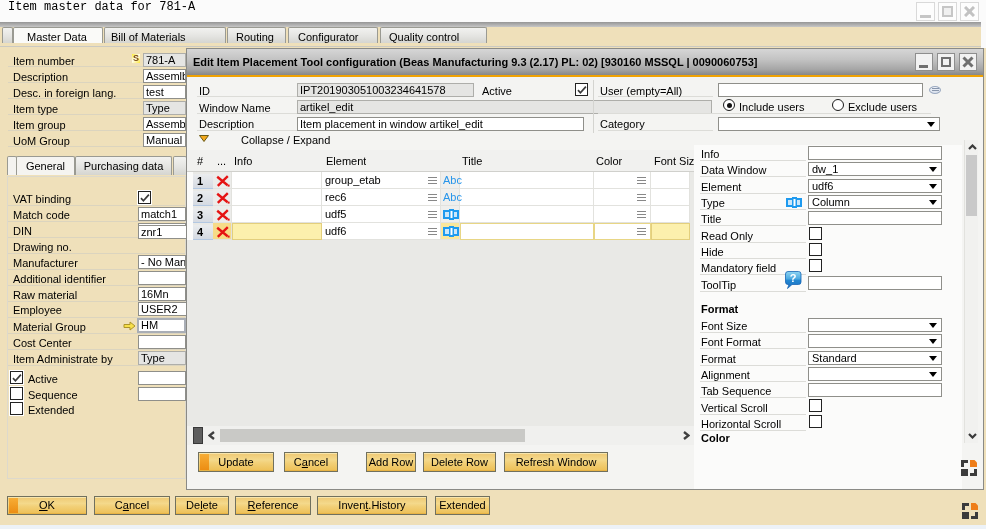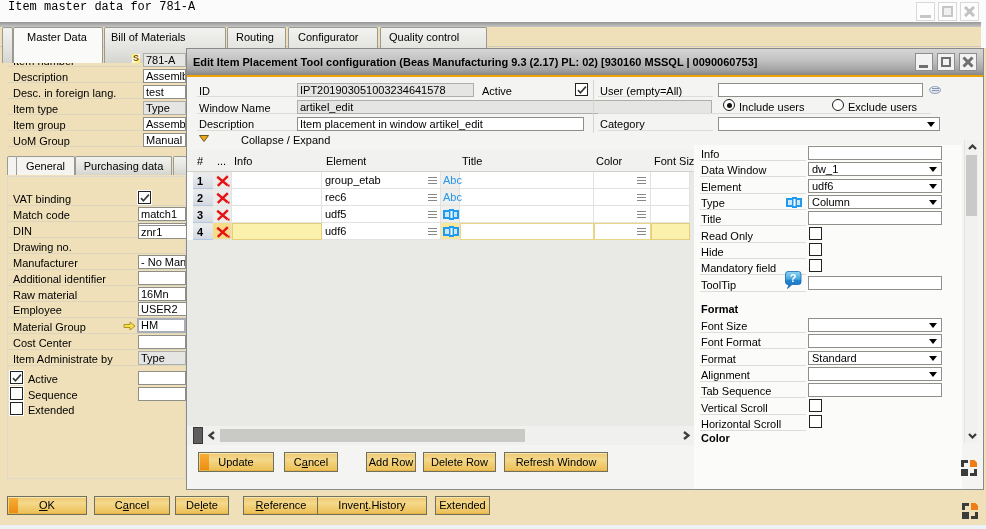--- a/index.html
+++ b/index.html
@@ -14,21 +14,21 @@
 .cb { position:absolute; width:13px; height:13px; background:#fff; border:1.5px solid #222; }
 .cb.sm { width:13px; height:13px; }
 .check { position:absolute; left:0; top:0; }
 .btn { position:absolute; height:19px; border:1px solid #70705e;
   background:linear-gradient(180deg,#eec873 0%,#f4d98b 38%,#f2d078 55%,#edbf55 100%);
   box-shadow:inset 0 1px 0 #f8e6ac, inset 0 -1px 0 #e7b345;
   font-size:11px; text-align:center; line-height:17px; white-space:nowrap; color:#000; }
 .obl { position:absolute; left:1px; top:1px; bottom:1px; width:9px;
   background:linear-gradient(180deg,#f7ad35,#ec8d13); }
 .u { text-decoration:underline; text-underline-offset:1px; }
-.tab { position:absolute; top:27px; height:36px; border:1px solid #9a9a92; border-bottom:none;
+.tab { position:absolute; top:27px; height:16px; border:1px solid #9a9a92; border-bottom:none;
   border-radius:2px 2px 0 0; background:linear-gradient(180deg,#f2f2f0 0%,#e4e4e1 55%,#d5d5d0 100%);
   text-align:center; font-size:11px; line-height:19px; }
 .tab.act { background:#fafaf8; }
 .combo { position:absolute; height:14px; background:#fff; border:1px solid #8f8f8a;
   font-size:11px; line-height:12px; padding-left:3px; white-space:nowrap; }
 .arr { position:absolute; right:4px; top:4px; width:0; height:0;
   border-left:4.5px solid transparent; border-right:4.5px solid transparent; border-top:5px solid #000; }
 .rl { position:absolute; height:1px; background:#dcdcd8; }
 .hdr-cell { position:absolute; font-size:11px; color:#000; white-space:nowrap; overflow:hidden; }
 .tcell { position:absolute; background:#fff; border-right:1px solid #e2e2de; border-bottom:1px solid #e2e2de;
@@ -146,21 +146,21 @@
 <div class="fld" style="left:138px;top:371px;width:48px;"></div>
 <div class="cb" style="left:10px;top:387px;box-shadow:0 0 0 1px #fff;"></div>
 <div class="lbl" style="left:28px;top:389px;">Sequence</div>
 <div class="fld" style="left:138px;top:387px;width:48px;"></div>
 <div class="cb" style="left:10px;top:402px;box-shadow:0 0 0 1px #fff;"></div>
 <div class="lbl" style="left:28px;top:404px;">Extended</div>
 
 <div class="btn" style="left:7px;top:496px;width:80px;"><div class="obl"></div><span class="u">O</span>K</div>
 <div class="btn" style="left:94px;top:496px;width:76px;">C<span class="u">a</span>ncel</div>
 <div class="btn" style="left:175px;top:496px;width:54px;">De<span class="u">l</span>ete</div>
-<div class="btn" style="left:235px;top:496px;width:76px;margin-left:8px;"><span class="u">R</span>eference</div>
+<div class="btn" style="left:235px;top:496px;width:76px;"><span class="u">R</span>eference</div>
 <div class="btn" style="left:317px;top:496px;width:110px;">Inven<span class="u">t</span>.History</div>
 <div class="btn" style="left:435px;top:496px;width:55px;">Extended</div>
 
 <svg class="abs" style="left:962px;top:503px;" width="16" height="16" viewBox="0 0 16 16">
  <path d="M0 0 h7 v3 h-4 v4 h-3 z" fill="#3b3b3b"></path>
  <path d="M9 0 h4.5 l2.5 2.5 v4.5 h-7 z" fill="#ee7d18"></path>
  <path d="M0 9 h7 v7 h-7 z" fill="#3b3b3b"></path>
  <path d="M16 9 v7 h-7 v-3 h4 v-4 z" fill="#3b3b3b"></path>
 </svg>
 

